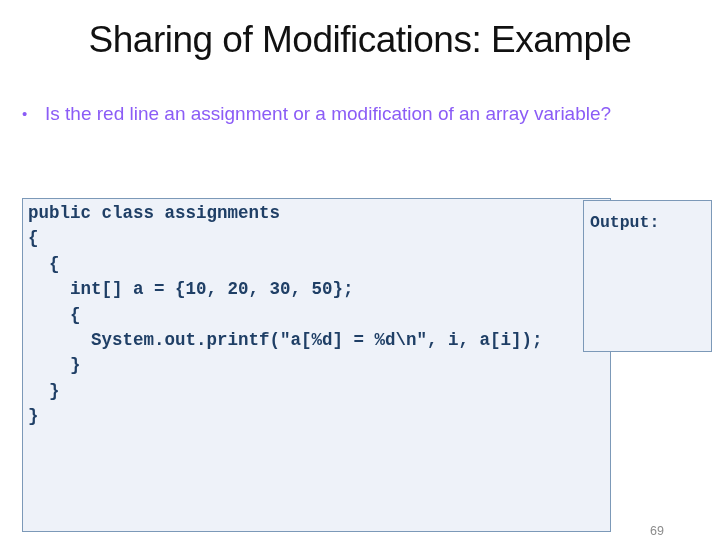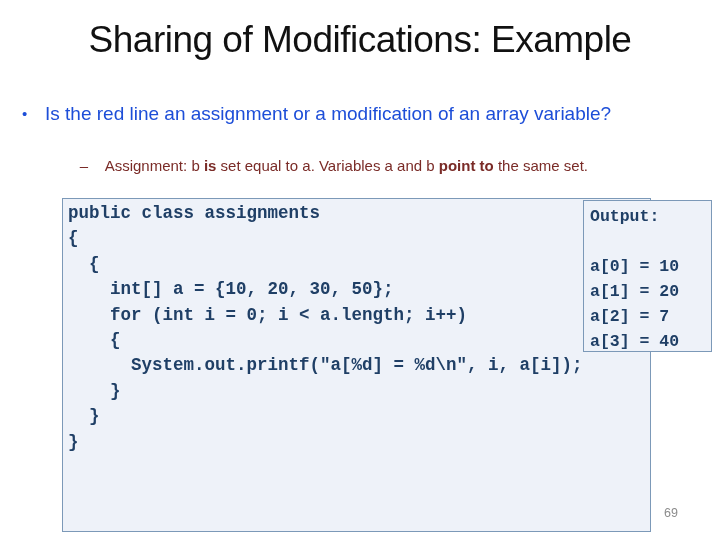--- a/index.html
+++ b/index.html
@@ -21,21 +21,21 @@
     letter-spacing: -0.5px;
     color: #111111;
     line-height: 1.25;
     margin-top: 7px;
   }
 
   .bullet-row {
     position: absolute;
     top: 102px; left: 22px; right: 8px;
     font-size: 19px;
-    color: #1d4ed8;
+    color: #8b5cf6;
     line-height: 1.25;
   }
   .bullet-glyph {
     display: inline-block;
     width: 23px;
     font-size: 15px;
     vertical-align: 1px;
   }
 
   .sub-bullet-row {
@@ -53,96 +53,85 @@
   .sub-bullet-row b { font-weight: 700; }
 
   .code-box {
     position: absolute;
     left: 22px; top: 198px;
     width: 589px; height: 334px;
     background: var(--box-bg, #EEF2F9);
     border: 1.5px solid var(--box-border, #7C99B8);
     padding: 2px 0 0 5px;
     overflow: hidden;
-    margin-left: 40px;
   }
   .code-line {
     font-family: "Liberation Mono", monospace;
     font-weight: 700;
     font-size: 17.5px;
     line-height: 25.4px;
     white-space: pre;
     color: var(--code-text, #1F3F66);
   }
   .code-line.red { color: var(--code-red, #CE2B26); }
 
   .output-box {
     position: absolute;
     left: 583px; top: 200px;
     width: 129px; height: 152px;
     background: var(--box-bg, #EEF2F9);
     border: 1.5px solid var(--box-border, #7C99B8);
-    padding: 3px 0 0 6px;
+    padding: 9px 0 0 6px;
     overflow: hidden;
   }
   .output-line, .output-title {
     font-family: "Liberation Mono", monospace;
     font-weight: 700;
     font-size: 16.5px;
     line-height: 25px;
     white-space: pre;
     color: var(--code-text, #1F3F66);
   }
   .out-spacer { height: 25px; }
 
   .page-number {
     position: absolute;
-    left: 650px; top: 506px;
+    left: 650px; top: 524px;
     width: 28px;
-    text-align: right;
+    text-align: left;
     font-size: 12.5px;
     color: var(--page-number, #8C8C8C);
   }
 </style>
 </head>
 <body>
 
 <div class="slide">
 
   <h1 class="title">Sharing of Modifications: Example</h1>
 
   <div class="bullet-row">
     <span class="bullet-glyph">•</span><span>Is the red line an assignment or a modification of an array variable?</span>
   </div>
 
-  <div class="sub-bullet-row">
-    <span class="dash-glyph">–</span><span><span>Assignment: b </span><b>is</b><span> set equal to a. Variables a and b </span><b>point to</b><span> the same set.</span></span>
-  </div>
 
   <div class="code-box">
     <div>
         <div class="code-line">public class assignments</div>
         <div class="code-line">{</div>
         <div class="code-line">  {</div>
         <div class="code-line">    int[] a = {10, 20, 30, 50};</div>
-        <div class="code-line">    for (int i = 0; i &lt; a.length; i++)</div>
         <div class="code-line">    {</div>
         <div class="code-line">      System.out.printf("a[%d] = %d\n", i, a[i]);</div>
         <div class="code-line">    }</div>
         <div class="code-line">  }</div>
         <div class="code-line">}</div>
       </div>
   </div>
 
   <div class="output-box">
     <div class="output-title">Output:</div>
     <div class="out-spacer"></div>
-    <div>
-        <div class="output-line">a[0] = 10</div>
-        <div class="output-line">a[1] = 20</div>
-        <div class="output-line">a[2] = 7</div>
-        <div class="output-line">a[3] = 40</div>
-      </div>
   </div>
 
   <div class="page-number">69</div>
 
 </div>
 
 </body></html>

